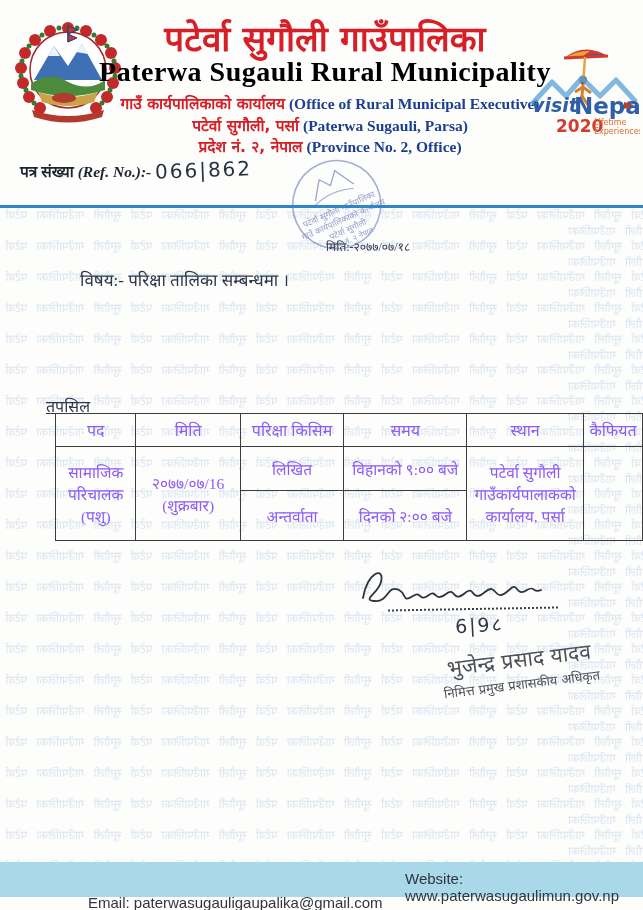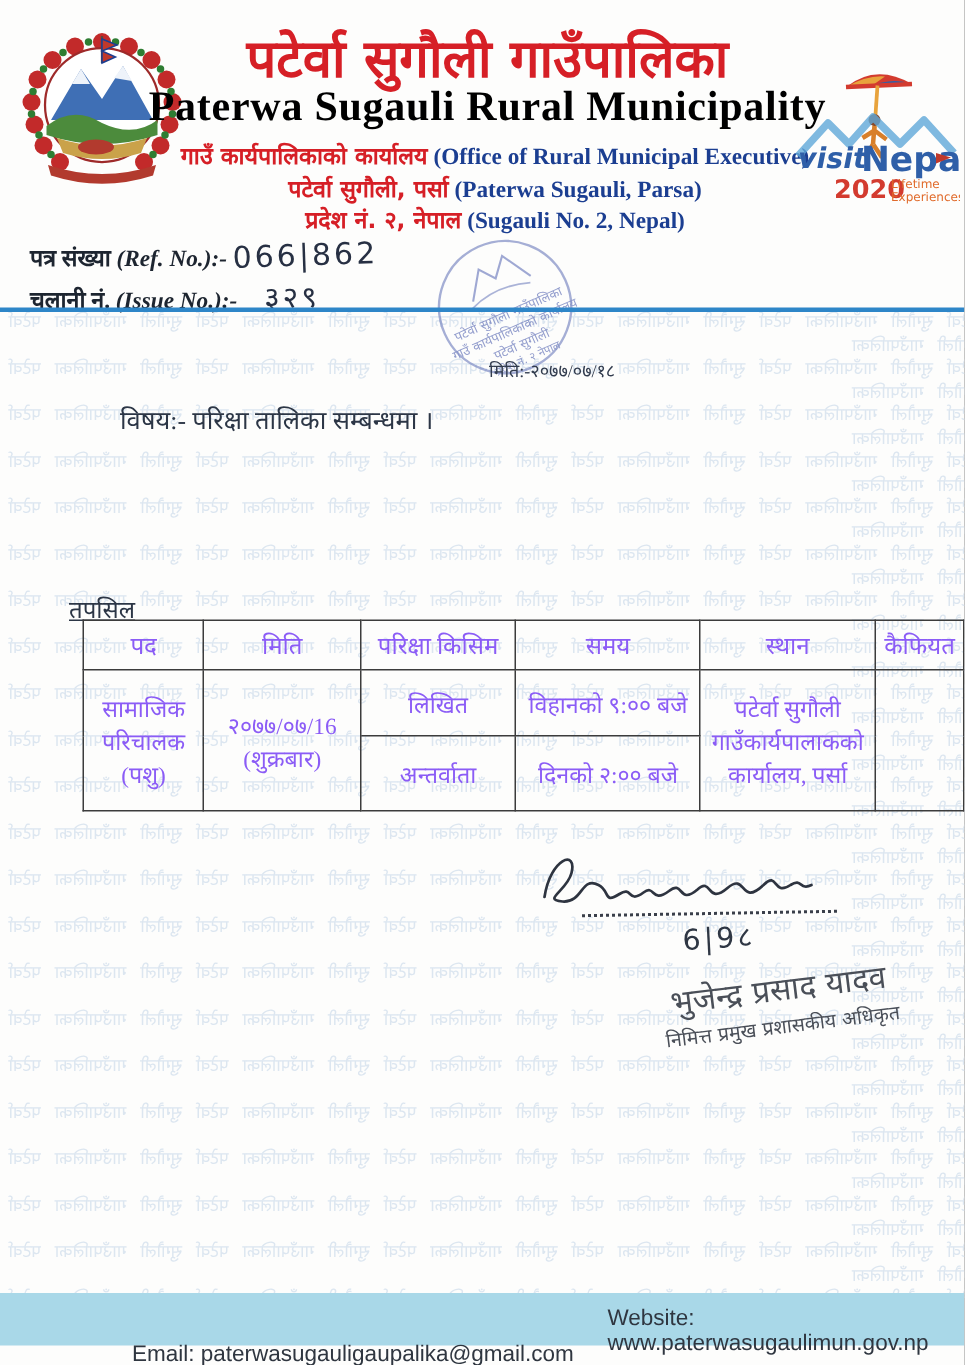--- a/index.html
+++ b/index.html
@@ -177,21 +177,21 @@
   <div class="hline l1">
     <span class="np">गाउँ कार्यपालिकाको कार्यालय</span>
     <span class="en">(Office of Rural Municipal Executive)</span>
   </div>
   <div class="hline l2">
     <span class="np">पटेर्वा सुगौली, पर्सा</span>
     <span class="en">(Paterwa Sugauli, Parsa)</span>
   </div>
   <div class="hline l3">
     <span class="np">प्रदेश नं. २, नेपाल</span>
-    <span class="en">(Sugauli No. 2, Nepal)</span>
+    <span class="en">(Province No. 2, Office)</span>
   </div>
 
   <svg class="vn-logo" width="112" height="100" viewBox="0 0 112 100">
     <g>
       <path d="M36 16 Q56 0 80 14 L58 15 Z" fill="#d33b2f"></path>
       <path d="M36 16 Q50 8 62 9 L52 16 Z" fill="#e8a33c"></path>
       <path d="M52 16 Q66 9 80 14 L64 16 Z" fill="#2f5fa8"></path>
       <path d="M36 16 L80 14" stroke="#d33b2f" stroke-width="3"></path>
       <path d="M57 15 L55 44" stroke="#e8a33c" stroke-width="2.5"></path>
     </g>
@@ -207,25 +207,20 @@
     <text x="28" y="90" font-family="DejaVu Sans,sans-serif" font-weight="bold" font-size="17" fill="#d33b2f">2020</text>
     <text x="66" y="83" font-family="DejaVu Sans,sans-serif" font-size="8" fill="#e06a2a">Lifetime</text>
     <text x="66" y="92" font-family="DejaVu Sans,sans-serif" font-size="8" fill="#e06a2a">Experiences</text>
     <path d="M96 60 l10 3 l-10 4 z" fill="#c0392b"></path>
   </svg>
 
   <div class="refrow r1">
     <span>पत्र संख्या</span>
     <span class="lbl-en">(Ref. No.):-</span>
     <span class="hand">066|862</span>
-  </div>
-  <div class="refrow r2">
-    <span>चलानी नं.</span>
-    <span class="lbl-en">(Issue No.):-</span>
-    <span class="hand">३२९</span>
   </div>
 
   <svg class="stamp" width="140" height="120" viewBox="0 0 140 120">
     <g transform="rotate(-24 70 60)" fill="none" stroke="#7381bf">
       <circle cx="70" cy="52" r="44" stroke-width="1.6" opacity=".75"></circle>
       <path d="M52 40 L64 22 L72 32 L82 20 L94 40" stroke-width="1.4" opacity=".8"></path>
       <path d="M50 44 Q70 36 92 44" stroke-width="1.2" opacity=".7"></path>
       <g font-family="DejaVu Sans,sans-serif" font-size="8.5" fill="#7381bf" stroke="none" text-anchor="middle" opacity=".9">
         <text x="70" y="60">पटेर्वा सुगौली गाउँपालिका</text>
         <text x="70" y="71">गाउँ कार्यपालिकाको कार्यालय</text>

